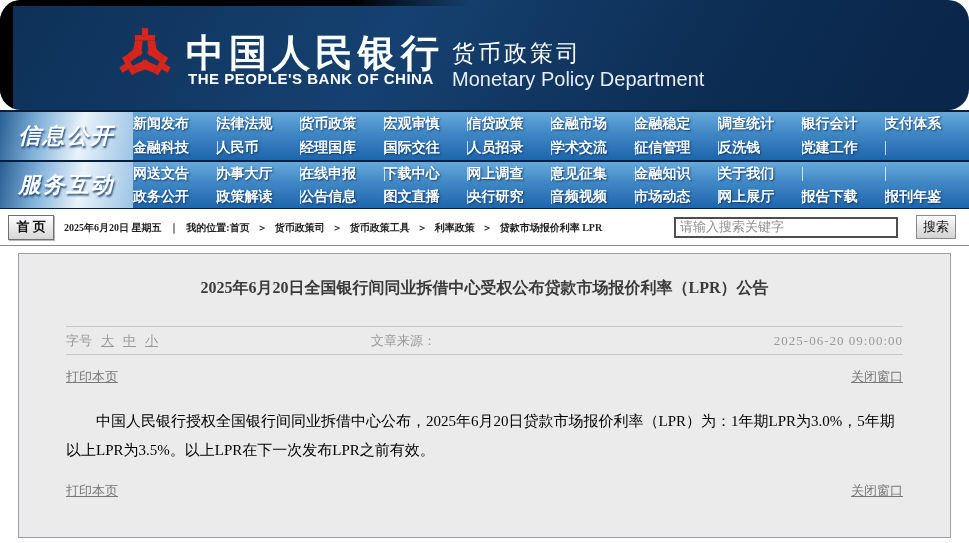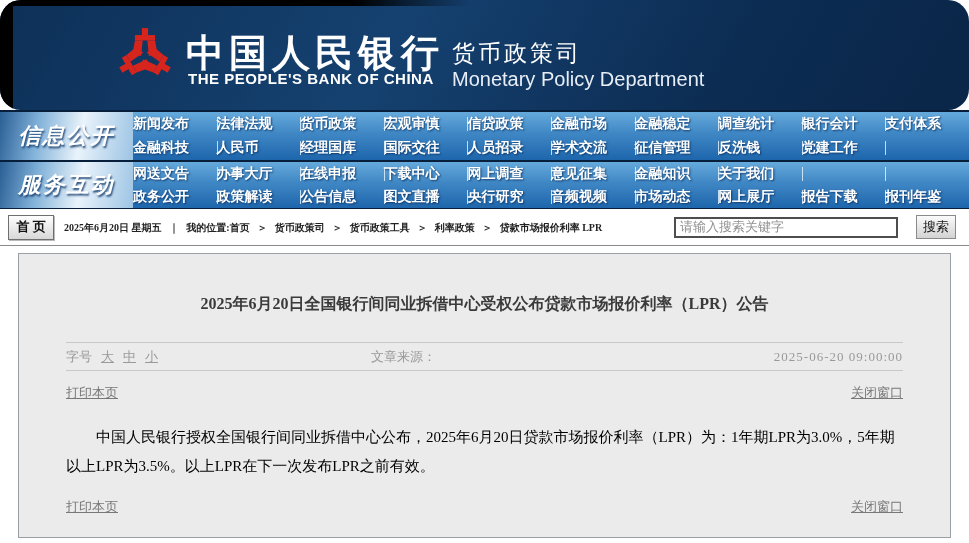--- a/index.html
+++ b/index.html
@@ -112,21 +112,21 @@
     font-family: "Liberation Serif", serif;
   }
 
   
   .content-wrap { padding: 7px 18px 0; background: #fff; }
   .content-box {
     border: 1px solid #9aa0a6; background: #ebebeb;
     height: 285px; padding: 0 47px;
   }
   .article-title {
-    margin-top: 40px; text-align: center;
+    margin-top: 24px; text-align: center;
     font-family: "Liberation Serif", serif;
     font-size: 16px; font-weight: bold; color: #3a3a3a;
   }
   .meta-row {
     margin-top: 27px; height: 29px;
     border-top: 1px solid #c8c8c8; border-bottom: 1px solid #c8c8c8;
     display: flex; align-items: center;
     color: #999; font-size: 13px;
     font-family: "Liberation Serif", serif;
   }

